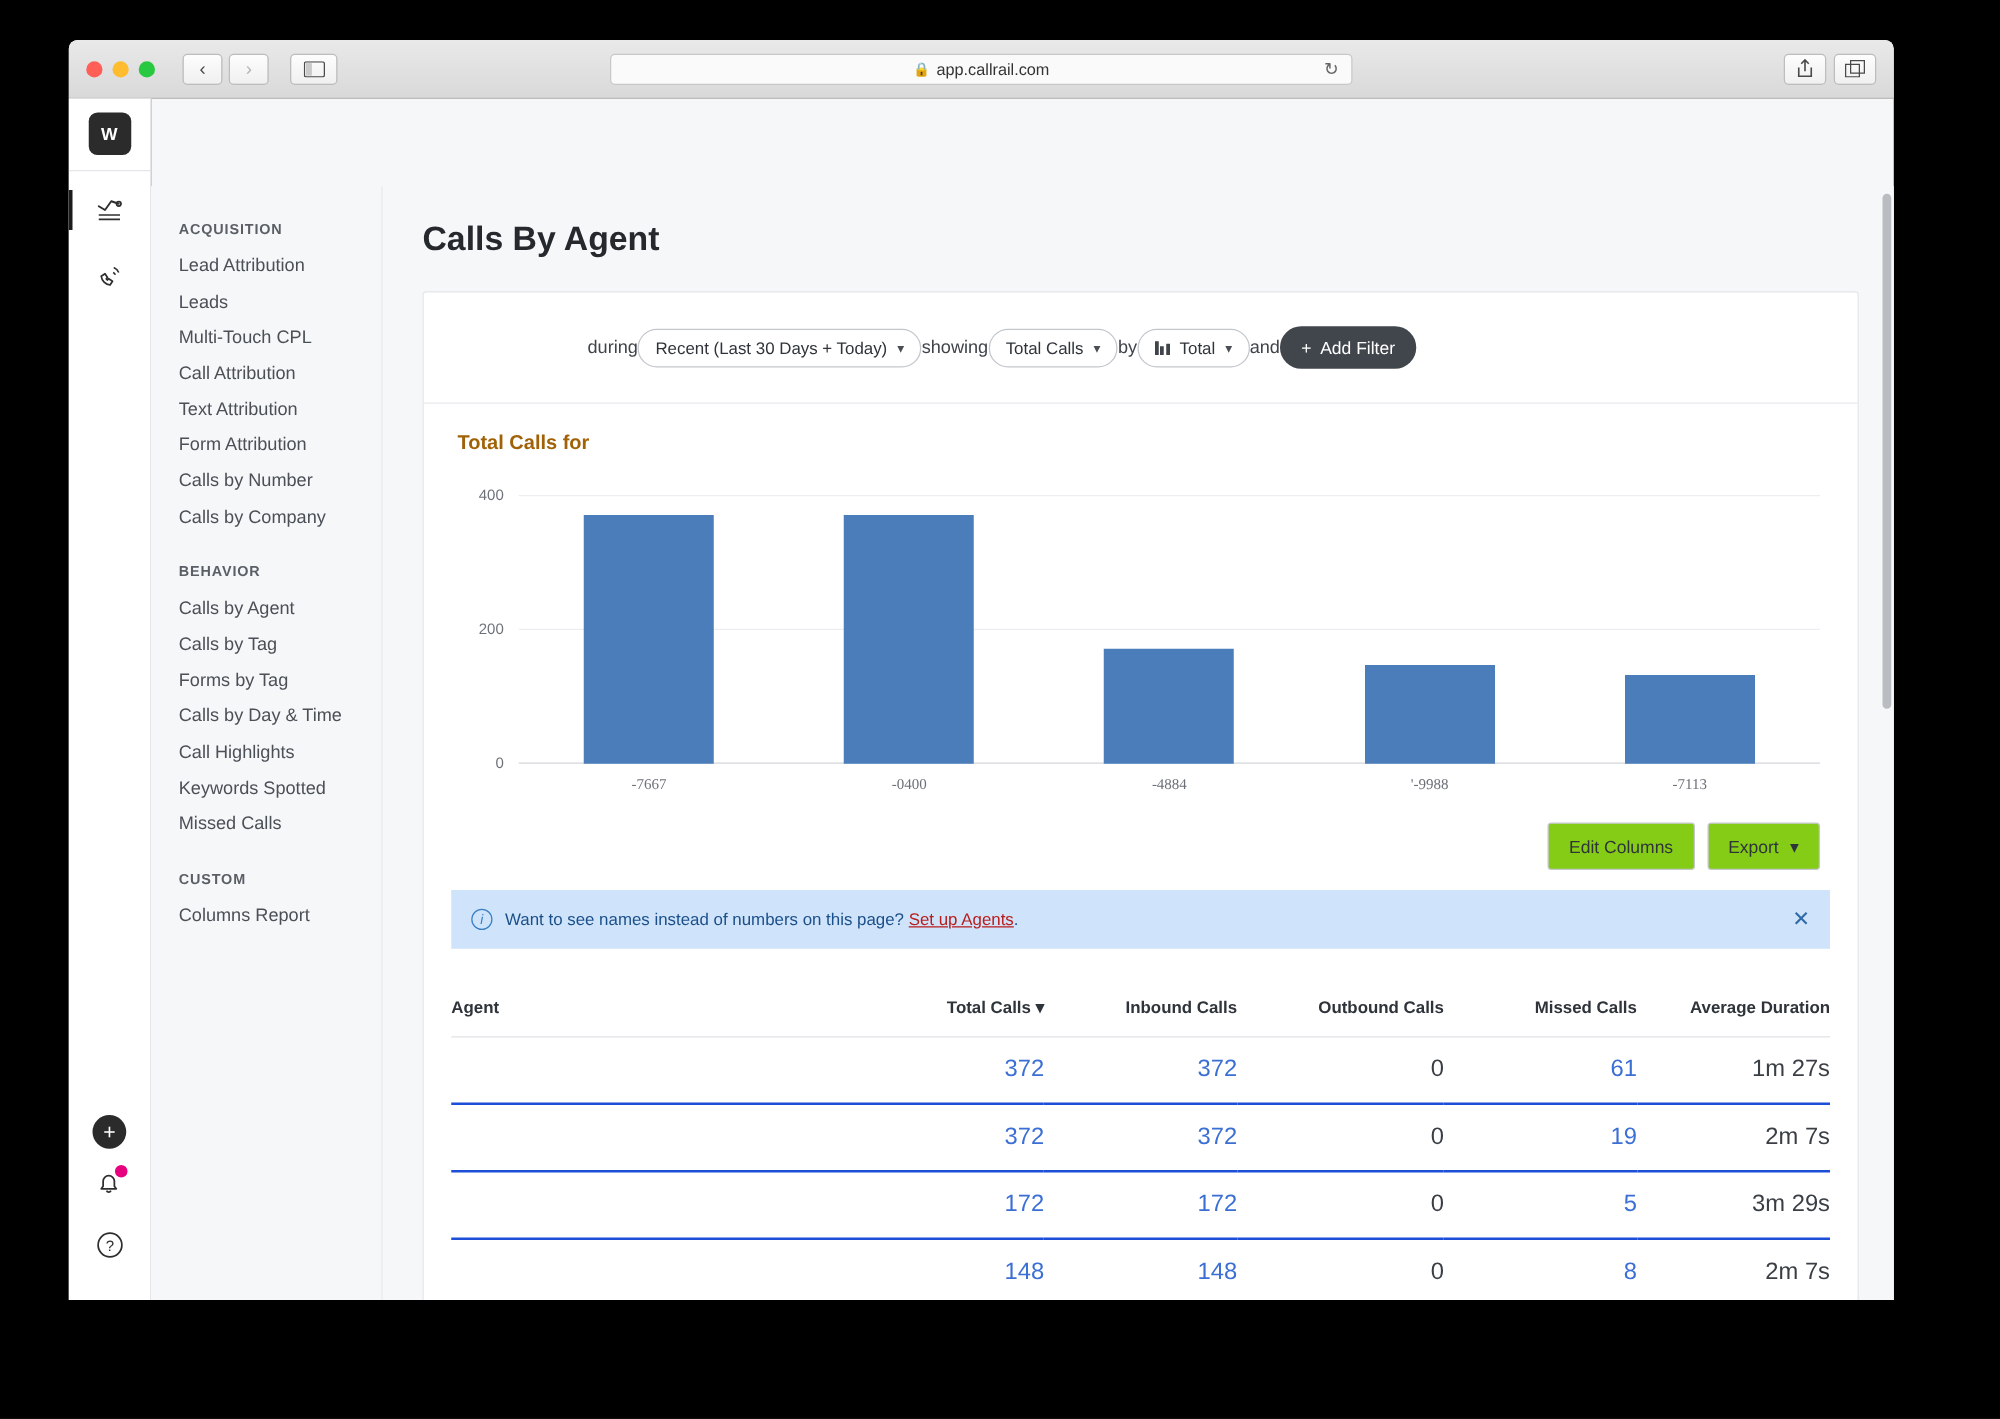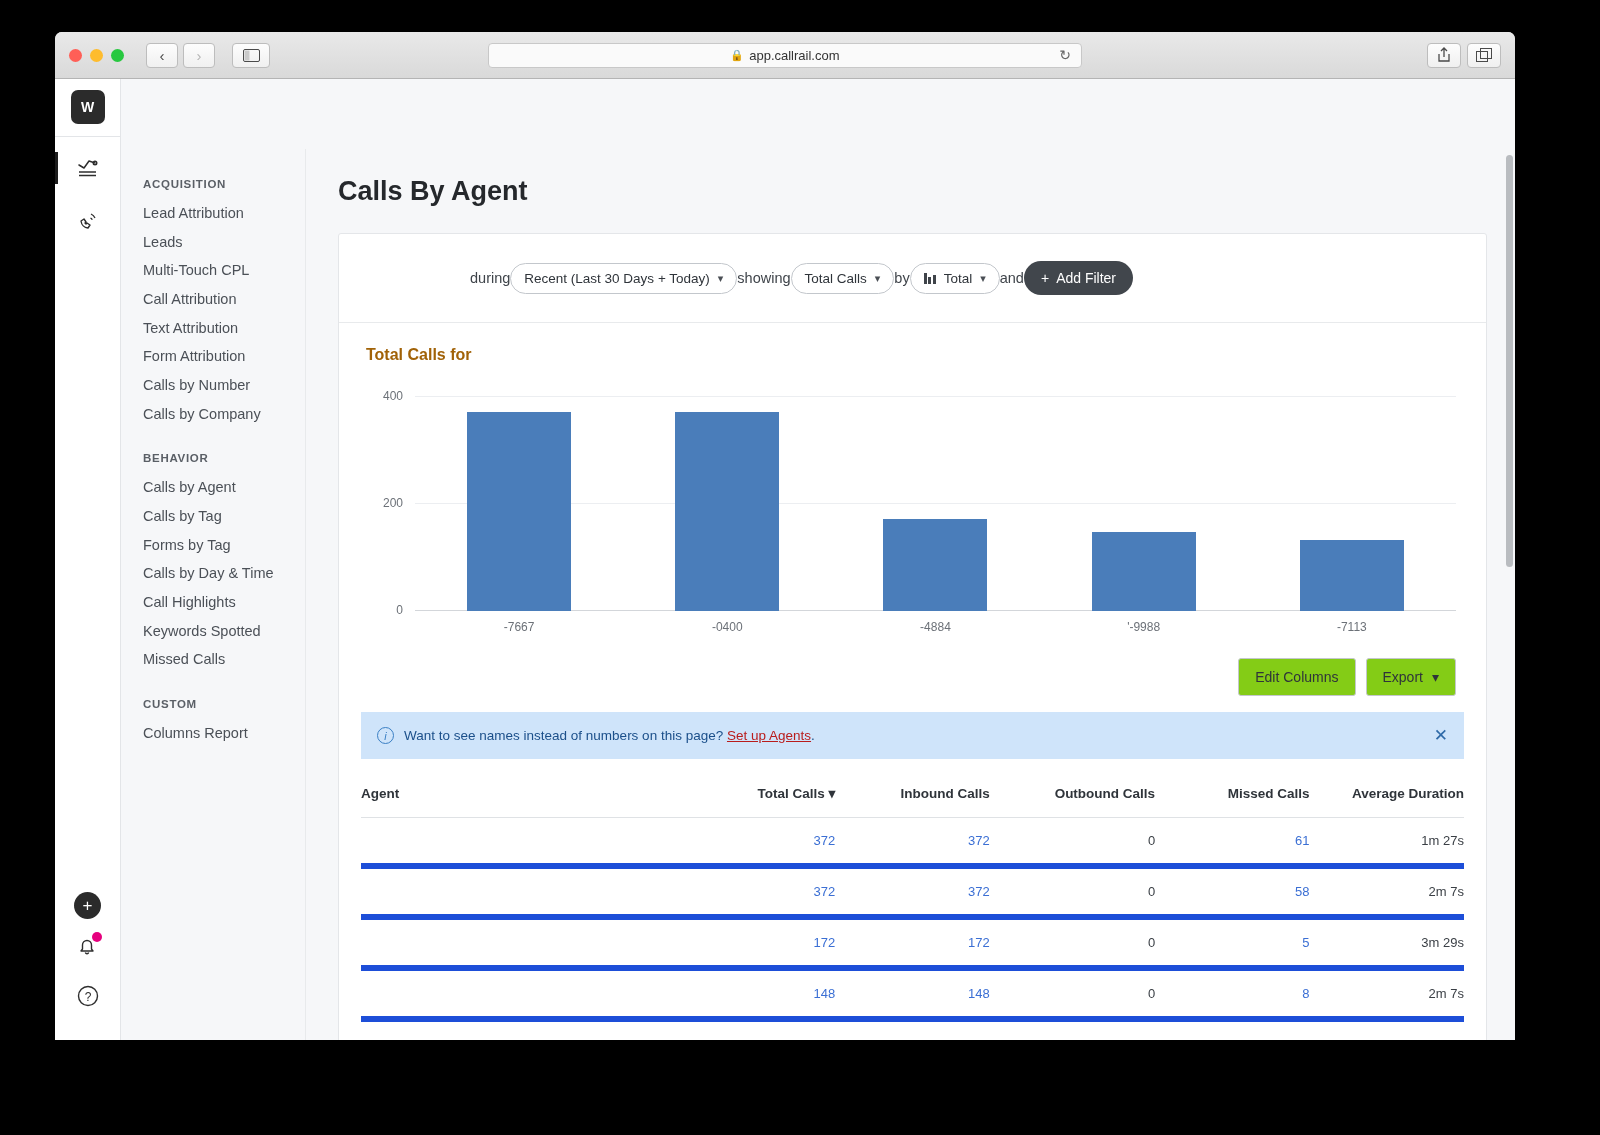--- a/index.html
+++ b/index.html
@@ -218,21 +218,21 @@
   }
   .axisline { position: absolute; left: 46px; right: 0; height: 1px; background: #d3d6da; }
   .bars {
     position: absolute; left: 46px; right: 0; bottom: 0; top: 0;
     display: flex; align-items: flex-end; justify-content: space-around;
   }
   .barwrap { width: 20%; display: flex; flex-direction: column; align-items: center; height: 100%; justify-content: flex-end; }
   .bar { width: 104px; background: #4a7dba; }
   .xlabels {
     position: absolute; left: 46px; right: 0; top: 215px;
-    display: flex; justify-content: flex-start;
+    display: flex; justify-content: center; font-family: Liberation Serif, serif;
   }
   .xlabel { width: 20%; text-align: center; font-size: 12px; color: #6c7178; padding-top: 9px; }
 
   .tablebtns {
     display: flex; justify-content: flex-end; gap: 10px;
     margin: 47px 30px 0 0;
   }
   .obtn {
     border: 1px solid #c3c7cc; border-radius: 3px;
     background: #84cc16; padding: 10px 16px;
@@ -250,29 +250,29 @@
   .banner .info-ico {
     width: 17px; height: 17px; border-radius: 50%;
     border: 1px solid #3a7fc4; color: #3a7fc4;
     display: inline-flex; align-items: center; justify-content: center;
     font-size: 11px; font-style: italic; margin-right: 10px;
     flex-shrink: 0;
   }
   .banner a { color: #b91c1c; }
   .banner .close { margin-left: auto; font-size: 17px; color: #2f6aa8; }
 
-  table { width: calc(100% - 44px); margin: 4px 22px; border-collapse: collapse; }
+  table { width: calc(100% - 44px); margin: 16px 22px; border-collapse: collapse; }
   th {
     font-size: 13.5px; color: #2f343a; font-weight: 700;
     padding: 22px 0 16px 0; border-bottom: 1px solid #dfe2e5;
     white-space: nowrap;
   }
   td {
-    font-size: 13px; color: #3a3f45;
-    padding: 15px 0; border-bottom: 6px solid #1d4ed8;
+    font-size: 19px; color: #3a3f45;
+    padding: 15px 0; border-bottom: 2px solid #1d4ed8;
   }
   th.a-left, td.a-left { text-align: left; }
   th.a-right, td.a-right { text-align: right; }
   td a, .lnk { color: #3b6fd4; text-decoration: none; }
 
   
   .vscroll {
     position: absolute; right: 2px; top: 76px;
     width: 7px; height: 412px;
     background: #b9bcc0; border-radius: 4px;
@@ -510,21 +510,21 @@
                 <td class="a-right lnk">372</td>
                 <td class="a-right">0</td>
                 <td class="a-right lnk">61</td>
                 <td class="a-right">1m 27s</td>
               </tr>
               <tr>
                 <td class="a-left"></td>
                 <td class="a-right lnk">372</td>
                 <td class="a-right lnk">372</td>
                 <td class="a-right">0</td>
-                <td class="a-right lnk">58</td>
+                <td class="a-right lnk">19</td>
                 <td class="a-right">2m 7s</td>
               </tr>
               <tr>
                 <td class="a-left"></td>
                 <td class="a-right lnk">172</td>
                 <td class="a-right lnk">172</td>
                 <td class="a-right">0</td>
                 <td class="a-right lnk">5</td>
                 <td class="a-right">3m 29s</td>
               </tr>

